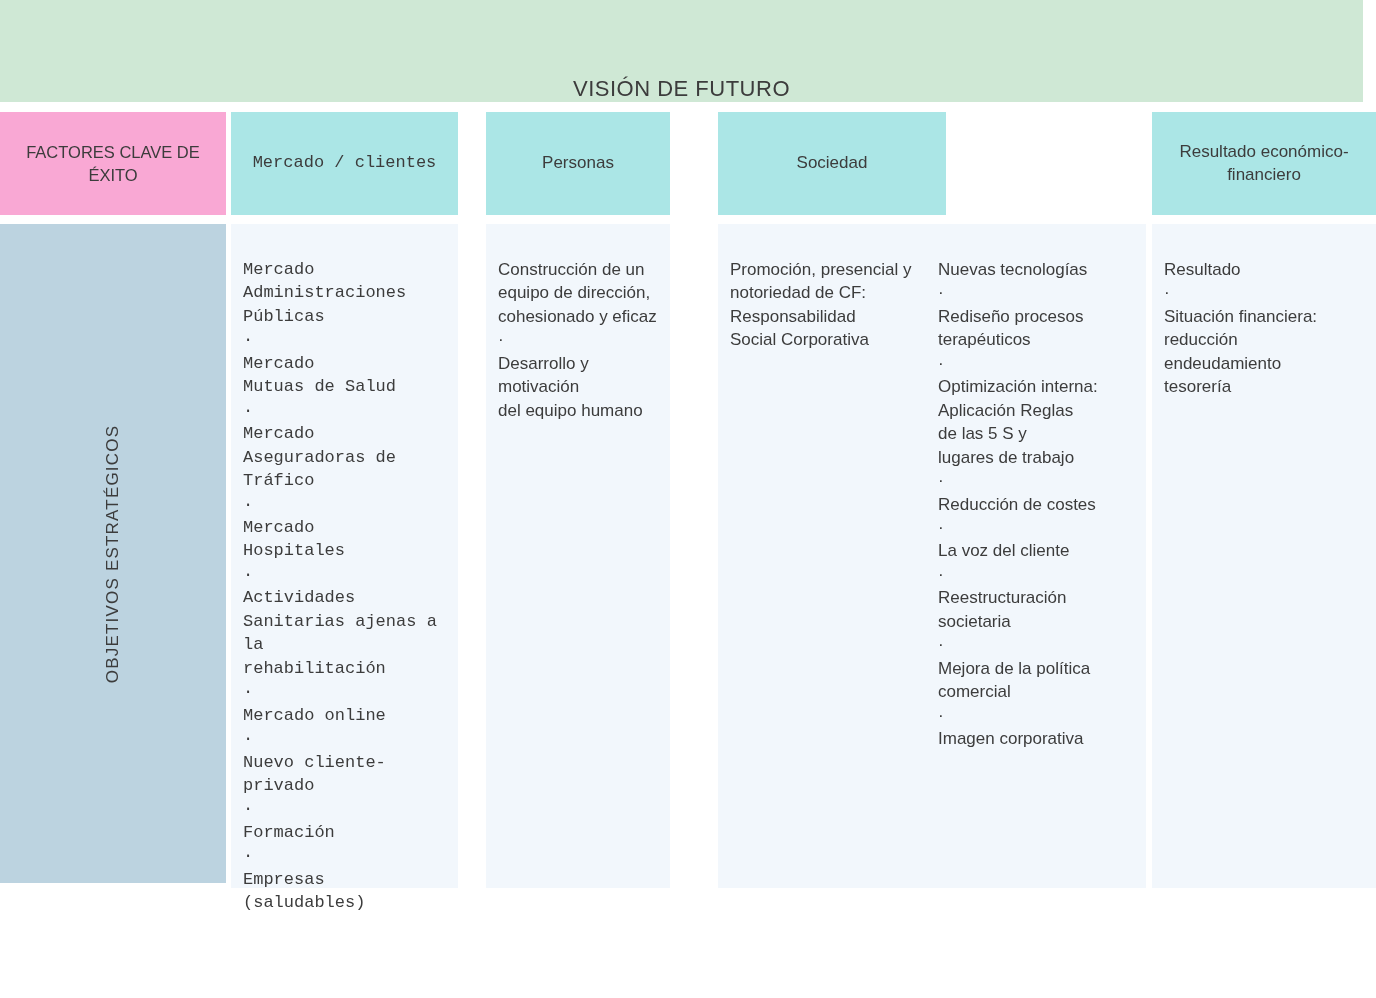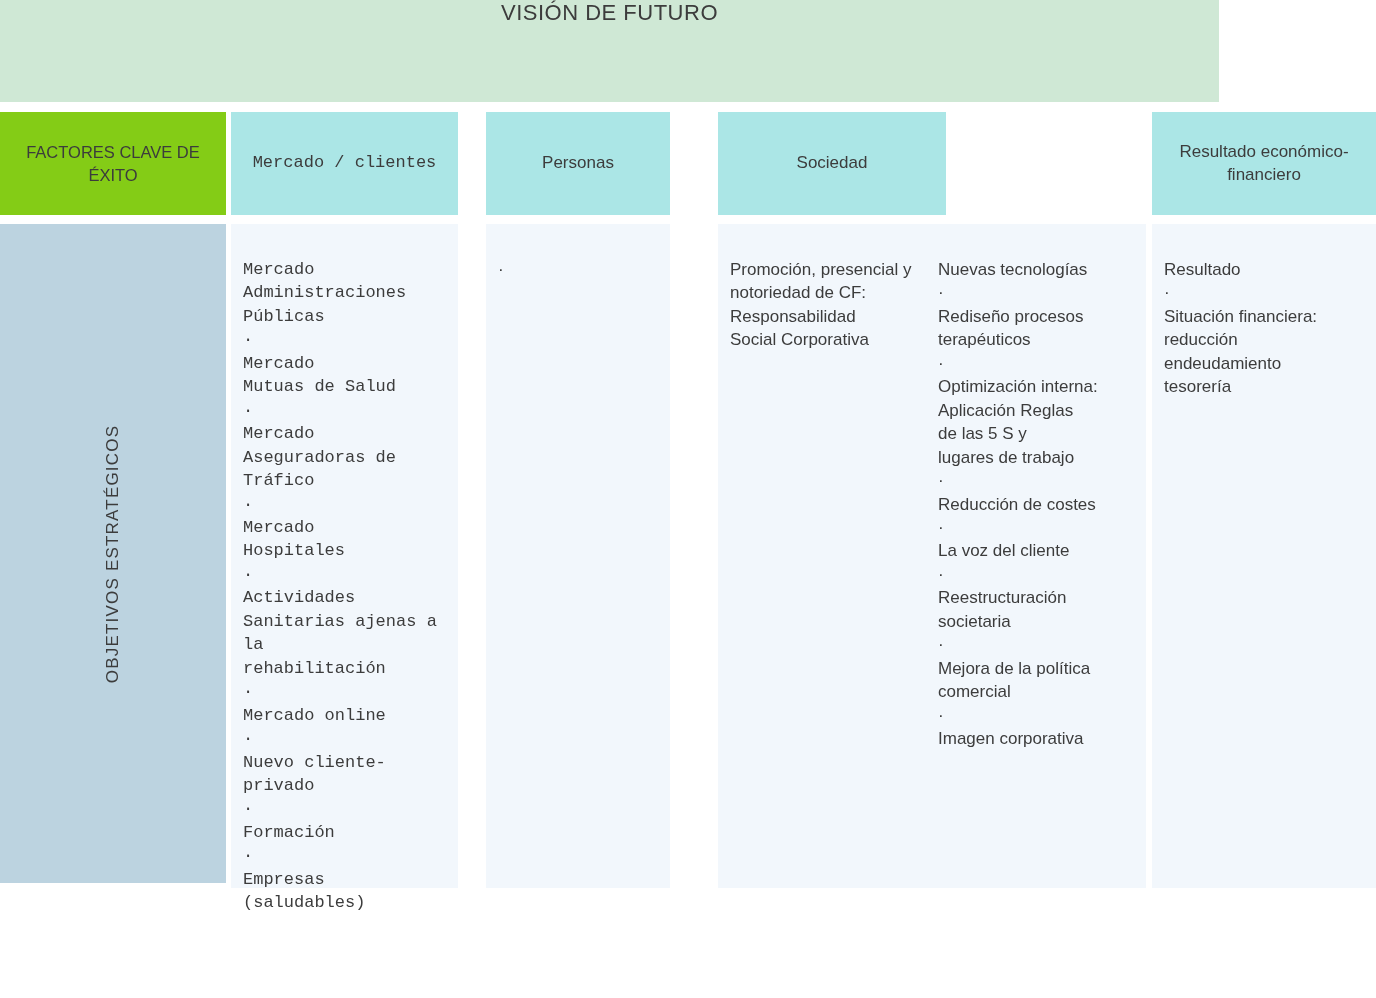--- a/index.html
+++ b/index.html
@@ -18,24 +18,24 @@
   .board {
     position: relative;
     width: 1376px;
     height: 998px;
   }
 
   
   .banner {
     position: absolute;
     left: 0;
-    width: 1219px;
+    width: 1363px;
     background: #cfe8d5;
     display: flex;
-    align-items: flex-start;
+    align-items: flex-end;
     justify-content: center;
   }
   .banner-top { top: 0; height: 102px; }
   .banner-bottom { top: 898px; height: 100px; }
 
   .banner-title {
     font-size: 22px;
     letter-spacing: 0.5px;
     color: #3c3c3c;
     font-weight: 400;
@@ -151,21 +151,21 @@
 </head>
 <body>
 
 <div class="board">
 
   <div class="banner banner-top" style="background: rgb(207, 232, 213);">
     <div class="banner-title">VISIÓN DE FUTURO</div>
   </div>
 
   <div class="header-row">
-    <div class="kf-label-cell" style="background: #84cc16;">
+    <div class="kf-label-cell" style="background: #f9a8d4;">
       <span>FACTORES CLAVE DE ÉXITO</span>
     </div>
     <div class="col-head c0" style="background: rgb(171, 230, 230);">
       <span>Mercado / clientes</span>
     </div>
     <div class="col-head c1" style="background: rgb(171, 230, 230);">
       <span>Personas</span>
     </div>
     <div class="col-head c2" style="background: rgb(171, 230, 230);">
       <span>Sociedad</span>
@@ -200,21 +200,26 @@
         <div class="sep">·</div>
         <div class="item">Mercado online</div>
         <div class="sep">·</div>
         <div class="item">Nuevo cliente-privado</div>
         <div class="sep">·</div>
         <div class="item">Formación</div>
         <div class="sep">·</div>
         <div class="item">Empresas (saludables)</div>
       </div>
     <div class="col-body c1" style="background: rgb(242, 247, 252);">
-        <div class="sep">·</div>
+        <div class="item">Construcción de un
+equipo de dirección,
+cohesionado y eficaz</div>
+        <div class="sep">·</div>
+        <div class="item">Desarrollo y motivación
+del equipo humano</div>
       </div>
     <div class="col-body c2" style="background: rgb(242, 247, 252);">
         <div class="item">Promoción, presencial y
 notoriedad de CF:
 Responsabilidad
 Social Corporativa</div>
       </div>
     <div class="col-body c3" style="background: rgb(242, 247, 252);">
         <div class="item">Nuevas tecnologías</div>
         <div class="sep">·</div>

